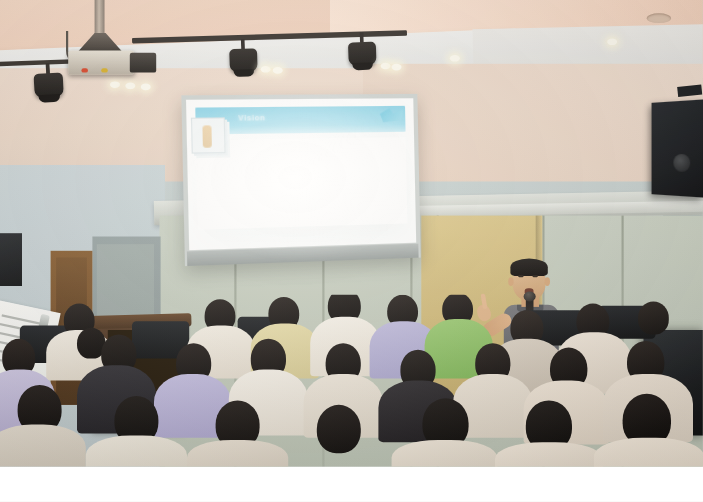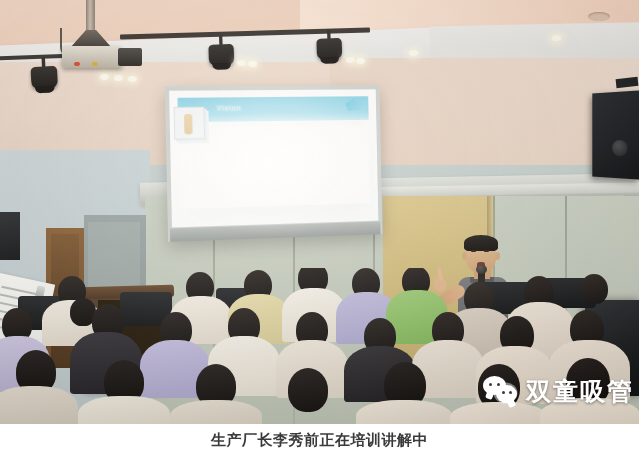--- a/index.html
+++ b/index.html
@@ -637,31 +637,17 @@
 
       <div class="head" style="left:478px;top:96px;width:42px;height:46px;background:linear-gradient(170deg,#201c1a,#0b0a09)"></div>
       <div class="body" style="left:450px;top:134px;width:98px;height:34px;background:linear-gradient(170deg,#f2e9dc,#dbd1c3)"></div>
 
       <div class="head" style="left:566px;top:90px;width:44px;height:48px;background:linear-gradient(170deg,#231e1c,#0c0b0a)"></div>
       <div class="body" style="left:540px;top:130px;width:100px;height:38px;background:linear-gradient(170deg,#f3eadd,#dcd2c3)"></div>
     </div>
 
     <div class="photo-grade"></div>
 
-    <div class="watermark">
-      <div class="wx-logo">
-        <div class="wx-b1"></div>
-        <div class="wx-b2"></div>
-        <div class="wx-e wx-e1"></div>
-        <div class="wx-e wx-e2"></div>
-        <div class="wx-e wx-e3"></div>
-        <div class="wx-e wx-e4"></div>
-      </div>
-      <div class="wx-text">双童吸管</div>
-    </div>
 
   </div>
 
-  <div class="caption-bar">
-    <div class="caption-text">生产厂长李秀前正在培训讲解中</div>
-  </div>
 
 </div>
 
 </body></html>

